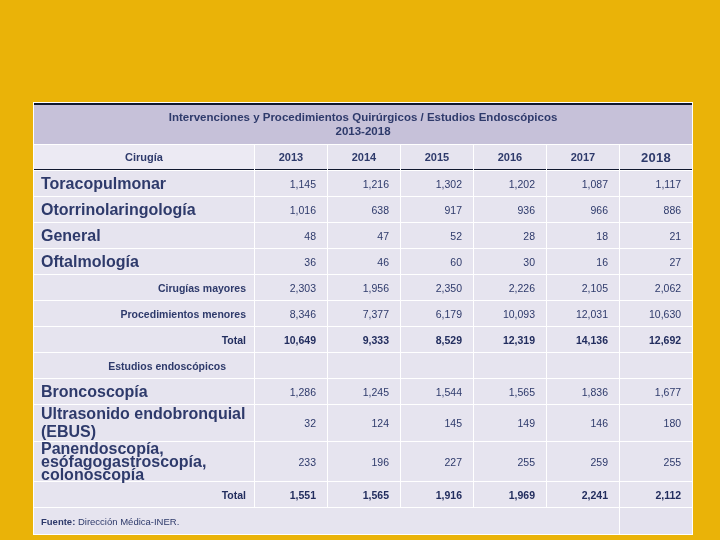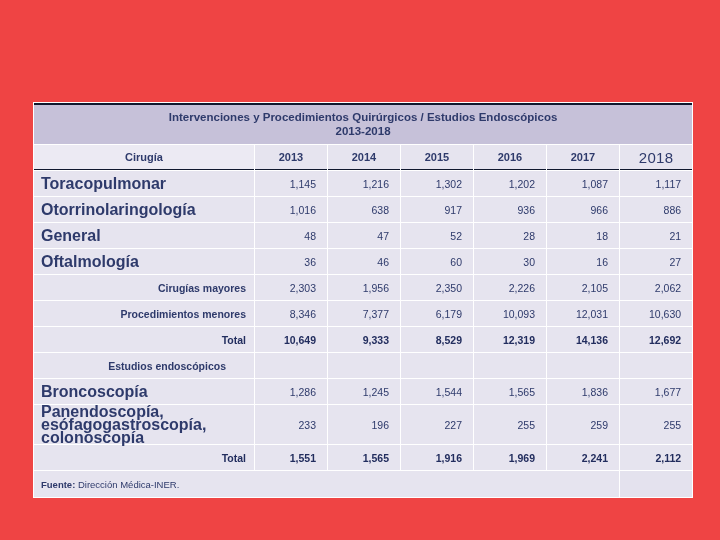--- a/index.html
+++ b/index.html
@@ -11,21 +11,21 @@
     height: 540px;
     background: #ffffff;
     font-family: "Liberation Sans", sans-serif;
     overflow: hidden;
   }
 
   #slide {
     position: relative;
     width: 720px;
     height: 540px;
-    background: #ef4444;
+    background: #eab308;
   }
 
   
   #table-wrap {
     position: absolute;
     left: 33px;
     top: 102px;
     width: 652px;
   }
 
@@ -70,22 +70,22 @@
     font-size: 11px;
     color: #2b3566;
     border-bottom: 1.5px solid #10182e;
   }
   .hdr-row td.hdr-label {
     text-align: center;
     background: #eceaf3;
     margin-top: 44px;
   }
   .hdr-row td.hdr-2018 {
-    font-weight: normal;
-    font-size: 15px;
+    font-weight: bold;
+    font-size: 13px;
     letter-spacing: 0.3px;
     text-align: center;
   }
 
   
   .data-row td {
     height: 25px;
     font-size: 10.5px;
   }
   .row-a td { background: #e9e7f1; }
@@ -261,20 +261,29 @@
         <tr class="data-row row-b">
           <td class="lbl">Broncoscopía</td>
           <td class="num">1,286</td>
           <td class="num">1,245</td>
           <td class="num">1,544</td>
           <td class="num">1,565</td>
           <td class="num">1,836</td>
           <td class="num">1,677</td>
         </tr>
 
+        <tr class="data-row row-a">
+          <td class="lbl">Ultrasonido endobronquial (EBUS)</td>
+          <td class="num">32</td>
+          <td class="num">124</td>
+          <td class="num">145</td>
+          <td class="num">149</td>
+          <td class="num">146</td>
+          <td class="num">180</td>
+        </tr>
 
         <tr class="data-row row-b row-tall">
           <td class="lbl lbl-2line">
             <span>Panendoscopía,</span><br>
             <span>esófagogastroscopía, colonoscopía</span>
           </td>
           <td class="num">233</td>
           <td class="num">196</td>
           <td class="num">227</td>
           <td class="num">255</td>

